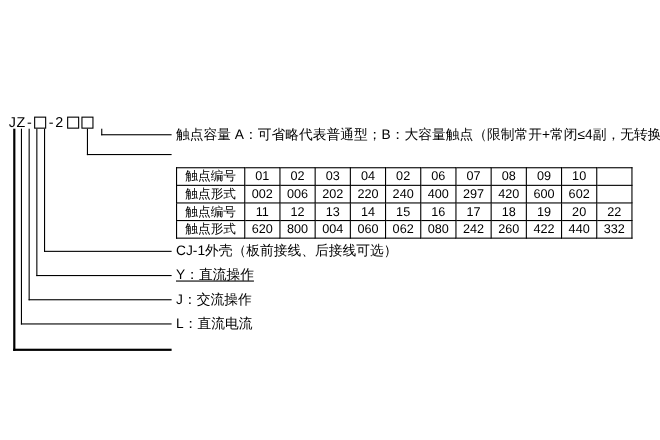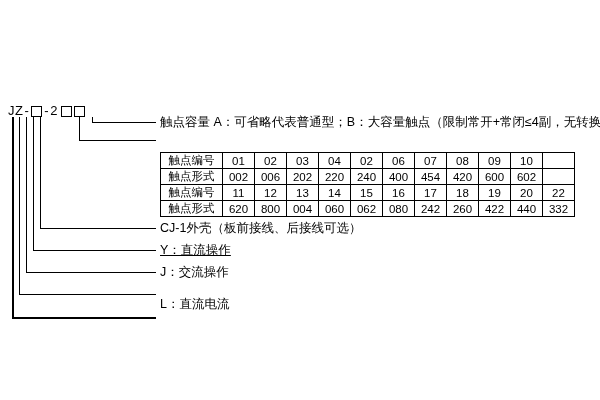--- a/index.html
+++ b/index.html
@@ -131,21 +131,21 @@
   <div class="vline" style="left:19px; top:117px; height:178px;"></div>
   <div class="hline" style="left:19px; top:294px; width:137px;"></div>
 
   <div class="vline" style="left:12px; top:117px; height:202px; width:2px;"></div>
   <div class="hline" style="left:12px; top:317px; width:144px; height:2px;"></div>
 
   <div class="label" style="left:160px; top:115px;">触点容量   A：可省略代表普通型；B：大容量触点（限制常开+常闭≤4副，无转换）</div>
   <div class="label" style="left:160px; top:221px;">CJ-1外壳（板前接线、后接线可选）</div>
   <div class="label" style="left:160px; top:243px;text-decoration:underline;">Y：直流操作</div>
   <div class="label" style="left:160px; top:265px;">J：交流操作</div>
-  <div class="label" style="left:160px; top:297px;">L：直流电流</div>
+  <div class="label" style="left:160px; top:287px;">L：直流电流</div>
 
   <div class="table-wrap">
     <table class="contact-table">
       <tbody>
         <tr>
           <td class="head-cell">触点编号</td>
           <td class="data-cell">01</td>
           <td class="data-cell">02</td>
           <td class="data-cell">03</td>
           <td class="data-cell">04</td>
@@ -158,21 +158,21 @@
           <td class="empty-cell"></td>
         </tr>
         <tr>
           <td class="head-cell">触点形式</td>
           <td class="data-cell">002</td>
           <td class="data-cell">006</td>
           <td class="data-cell">202</td>
           <td class="data-cell">220</td>
           <td class="data-cell">240</td>
           <td class="data-cell">400</td>
-          <td class="data-cell">454</td>
+          <td class="data-cell">297</td>
           <td class="data-cell">420</td>
           <td class="data-cell">600</td>
           <td class="data-cell">602</td>
           <td class="empty-cell"></td>
         </tr>
         <tr>
           <td class="head-cell">触点编号</td>
           <td class="data-cell">11</td>
           <td class="data-cell">12</td>
           <td class="data-cell">13</td>

